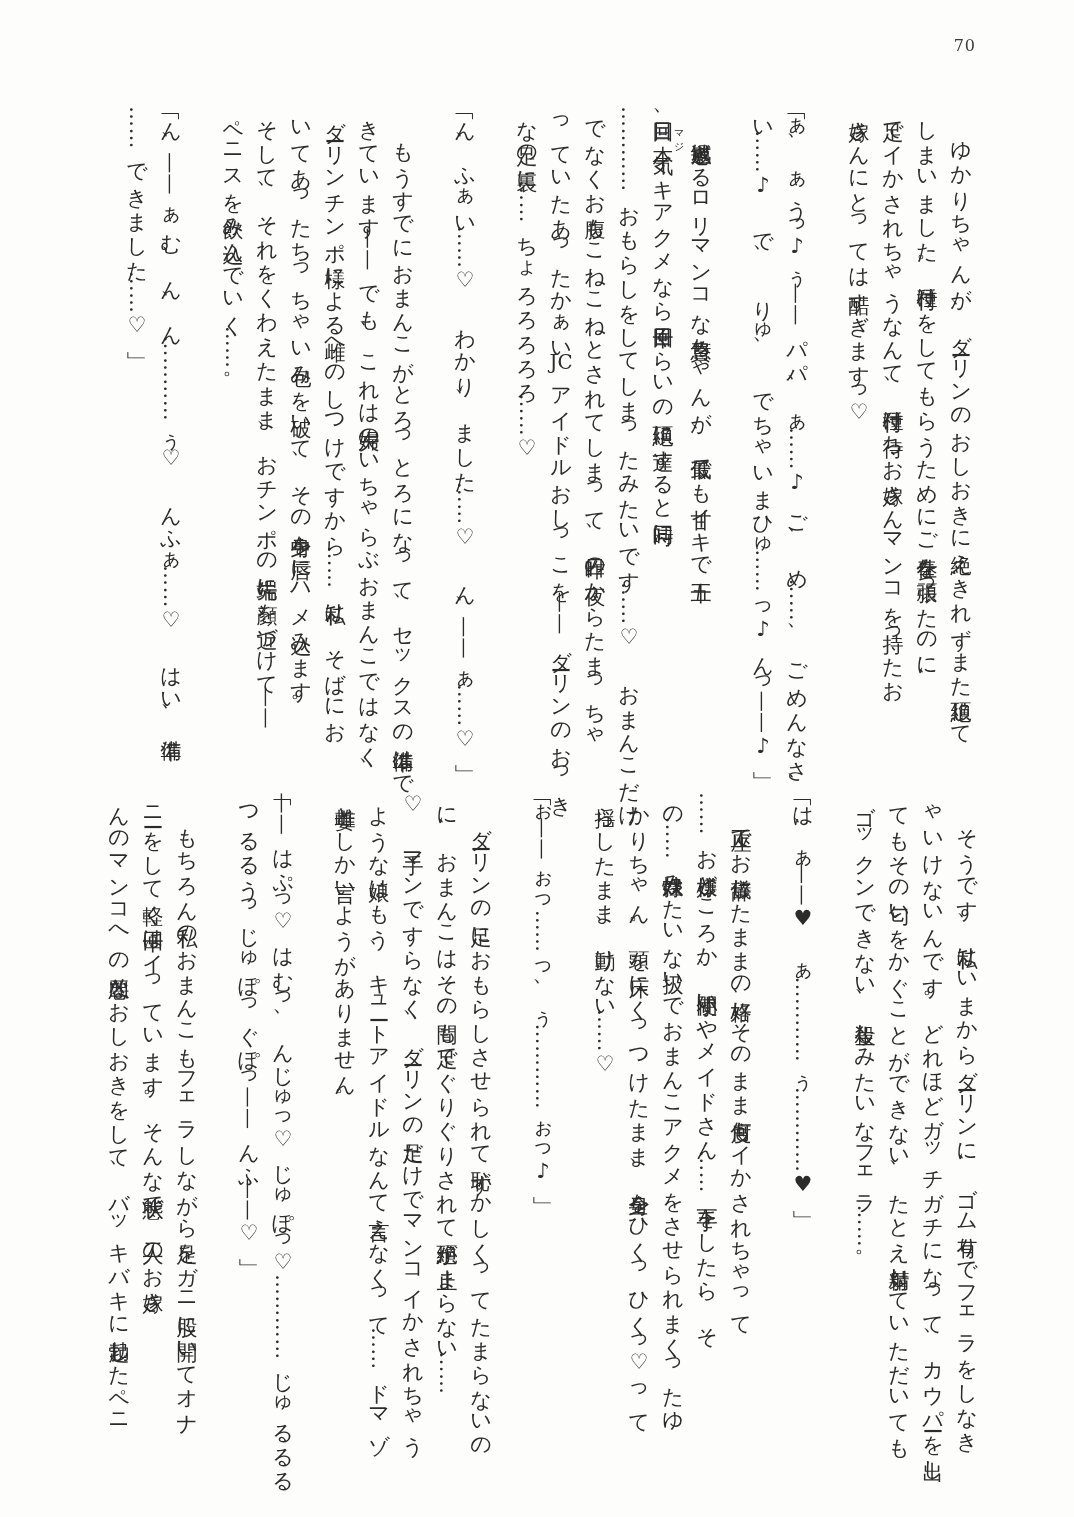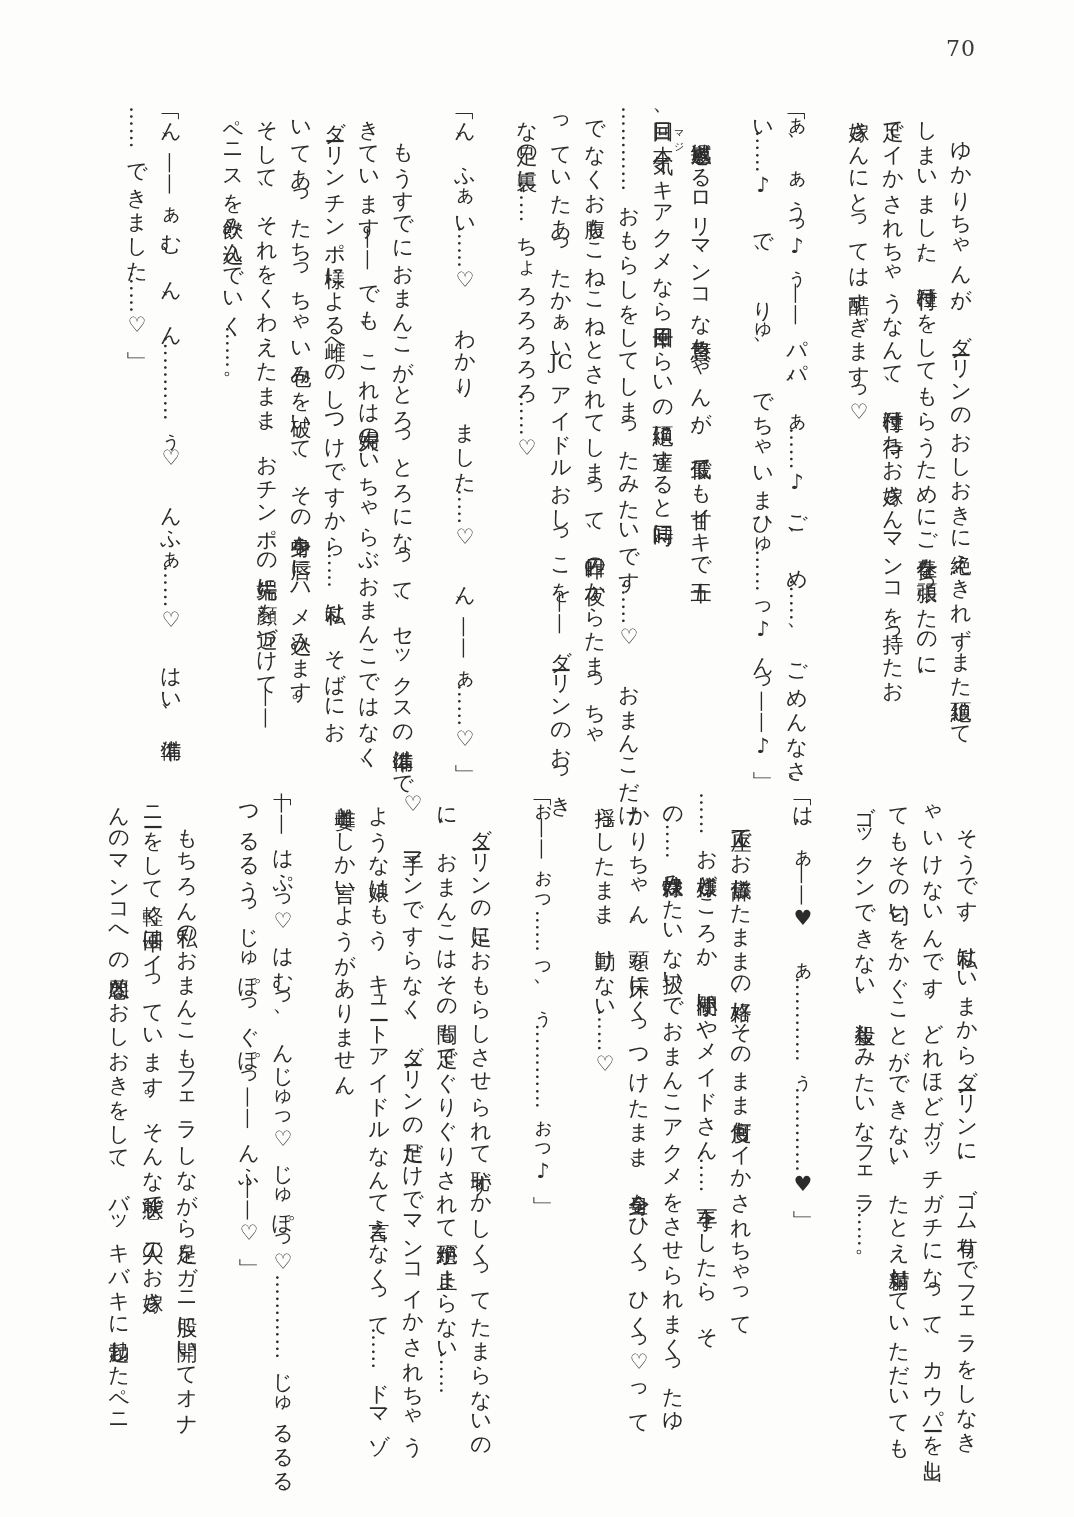--- a/index.html
+++ b/index.html
@@ -16,21 +16,21 @@
     height: 1517px;
     background: #fdfdfc;
     color: #2b2b2b;
     font-family: "DejaVu Serif", "Liberation Serif", serif;
     overflow: hidden;
   }
   .pageno {
     position: absolute;
     top: 36px;
     right: 98px;
-    font-size: 22px;
+    font-size: 16px;
     letter-spacing: 1px;
     color: #3a3a3a;
   }
   .vblock {
     position: absolute;
     writing-mode: vertical-rl;
     text-orientation: mixed;
   }
   .block-top    { top: 106px; right: 96px; }
   .block-bottom { top: 792px; right: 90px; }

